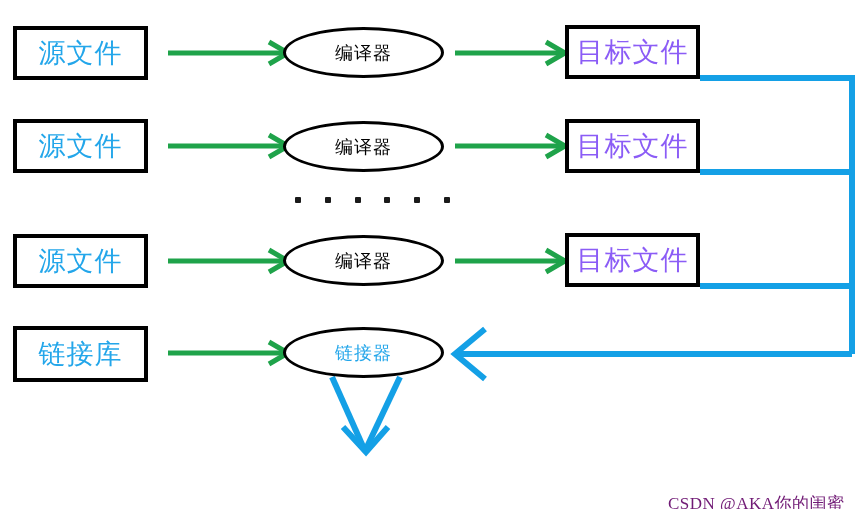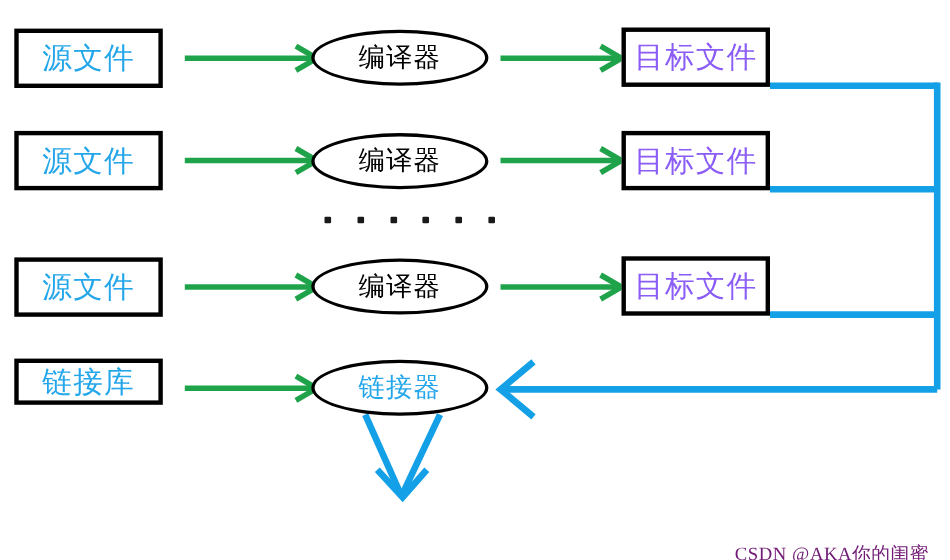--- a/index.html
+++ b/index.html
@@ -25,21 +25,21 @@
     white-space:nowrap;
   }
 
   
   .ellipse{
     border:3px solid #000000;
     border-radius:50%;
     background:#ffffff;
   }
   .ellipse .lbl{
-    font-size:24px;
+    font-size:18px;
     line-height:1;
     letter-spacing:1px;
     white-space:nowrap;
   }
 
   
   .roundbox{
     border:4px solid #14A0E6;
     border-radius:26px;
     background:#ffffff;
@@ -171,21 +171,21 @@
   <div class="node box" style="left:13px;top:220px;width:135px;height:54px;">
     <span class="lbl t-cyan">源文件</span>
   </div>
   <div class="node ellipse" style="left:283px;top:221px;width:161px;height:51px;">
     <span class="lbl t-black">编译器</span>
   </div>
   <div class="node box" style="left:565px;top:219px;width:135px;height:54px;">
     <span class="lbl t-purple">目标文件</span>
   </div>
 
-  <div class="node box" style="left:13px;top:312px;width:135px;height:42px;text-align:center;">
+  <div class="node box" style="left:13px;top:312px;width:135px;height:56px;text-align:center;">
     <span class="lbl t-cyan">链接库</span>
   </div>
   <div class="node ellipse" style="left:283px;top:313px;width:161px;height:51px;text-align:right;">
     <span class="lbl t-cyan">链接器</span>
   </div>
 
 
   <div class="watermark" style="left:668px;top:478px;">CSDN @AKA你的闺蜜</div>
 
 </div>

